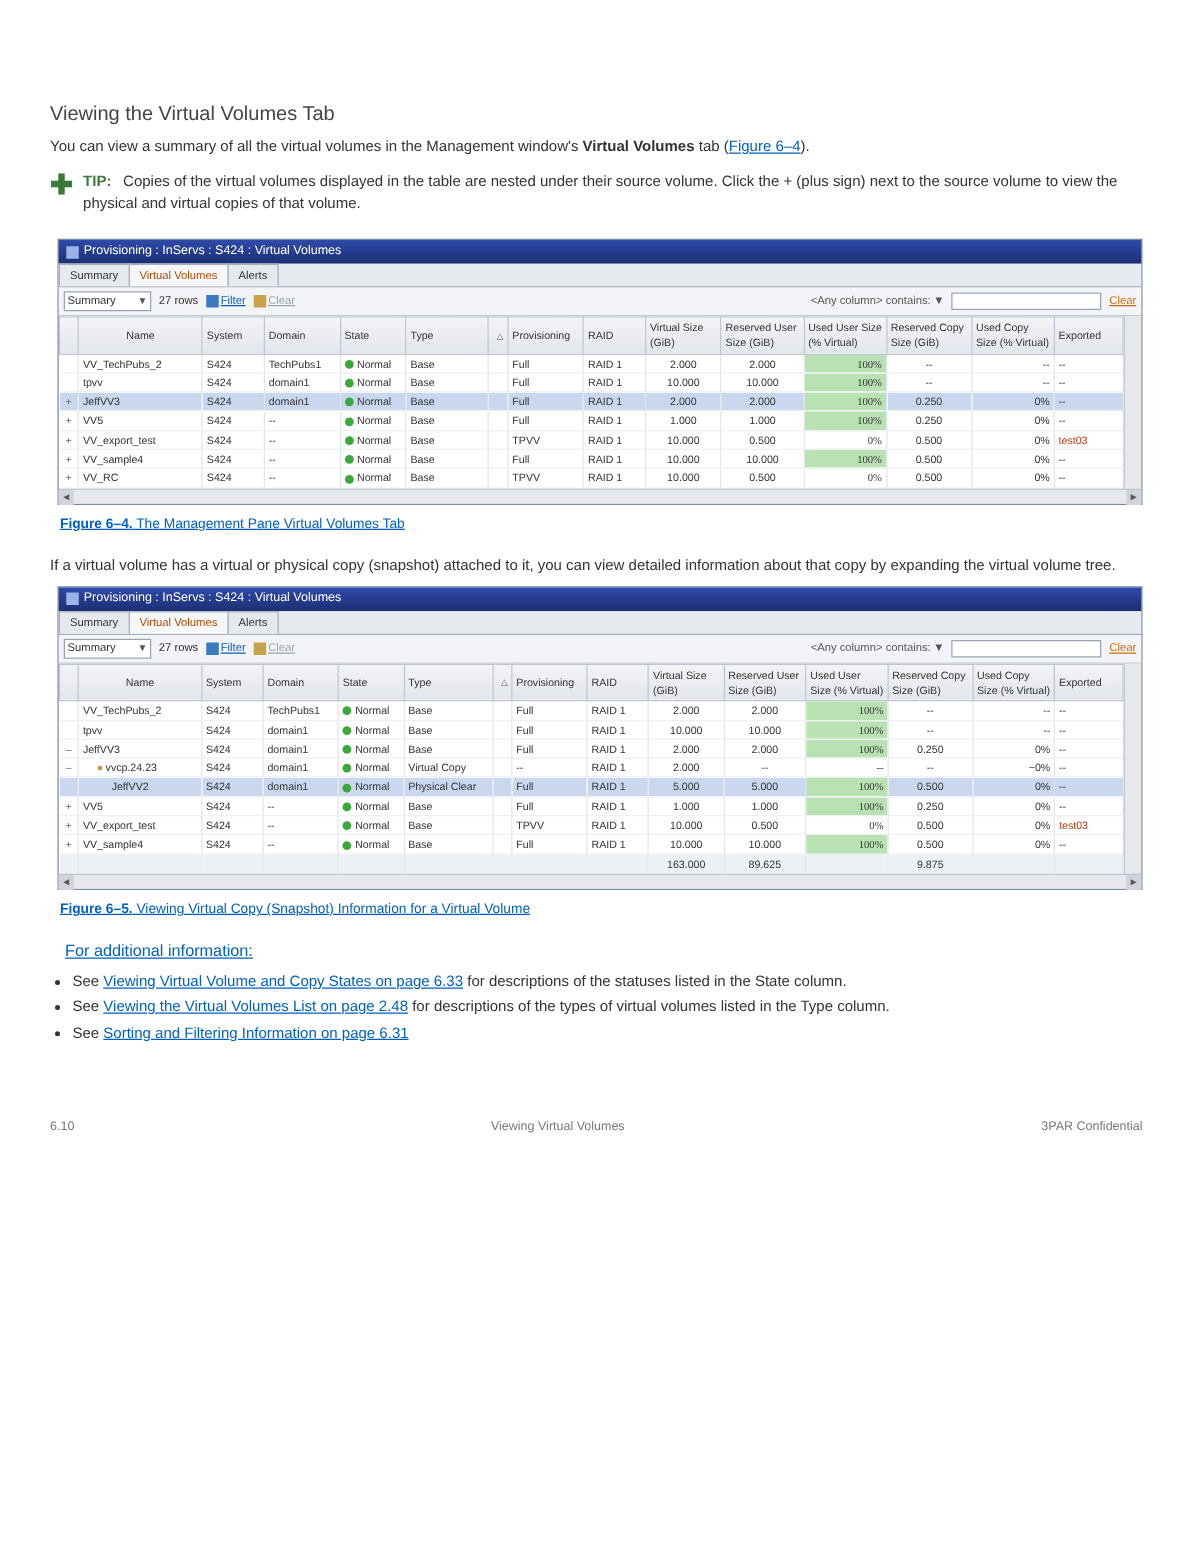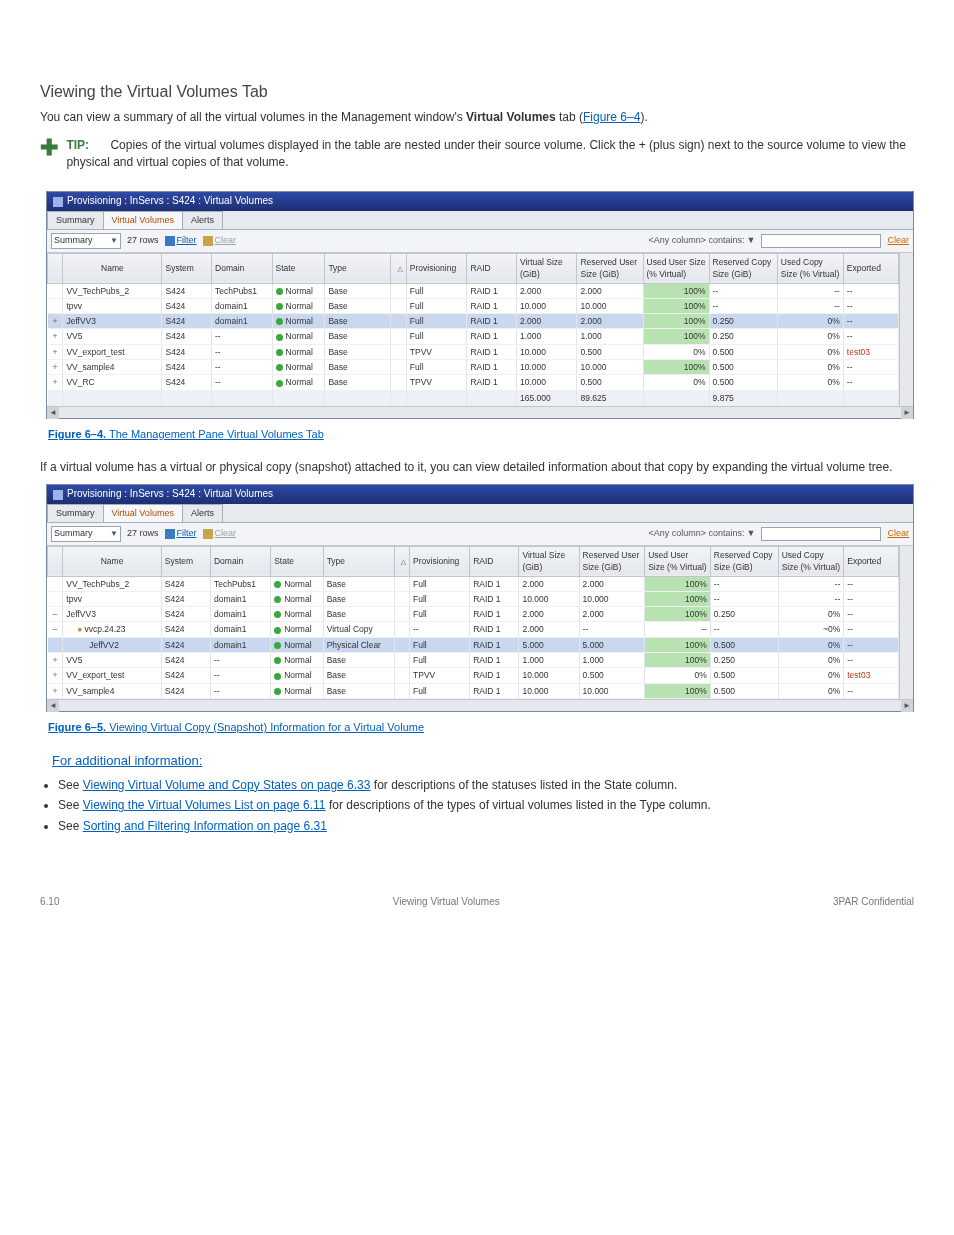--- a/index.html
+++ b/index.html
@@ -11,21 +11,21 @@
     width: 954px;
     margin: 0 auto;
     padding: 70px 40px 40px 40px;
     line-height: 1.45;
   }
   p { margin: 6px 0; }
   .section-head { font-size: 16px; color: #444; margin: 10px 0 6px 0; }
   .link { color: #0060c0; text-decoration: underline; cursor: pointer; }
   .tip-row { display: flex; align-items: flex-start; margin: 10px 0 20px 0; }
   .tip-icon { font-size: 22px; color: #3a7a3a; margin-right: 8px; font-weight: bold; line-height:1;}
-  .tip-label { color: #3a7a3a; font-weight: bold; margin-right: 18px; }
+  .tip-label { color: #3a7a3a; font-weight: bold; margin-right: 6px; }
   .panel {
     border: 1px solid #7a8aa6;
     background: #eceff4;
     font-size: 9px;
     margin: 8px 0 8px 6px;
     box-shadow: 0 0 0 1px #dfe3ea inset;
   }
   .titlebar {
     background: linear-gradient(#2f4aa8, #1c2f73);
     color: #fff;
@@ -84,23 +84,23 @@
     border-right: 1px solid #e2e5ea;
     border-bottom: 1px solid #eef0f3;
     padding: 1px 3px;
     font-size: 8.5px;
     white-space: nowrap;
     overflow: hidden;
   }
   table.data tr.sel td { background: #c9d8ef; }
   table.data tr.totals td { background:#edf0f4; border-top:1px solid #b9bfc9; font-weight:normal;}
   .state-dot { display:inline-block; width:7px; height:7px; border-radius:50%; background:#3aa83a; margin-right:3px; vertical-align:middle;}
-  .num { text-align: left; }
+  .num { text-align: center; }
   .pct { text-align: right; }
-  .bar-cell { position: relative; text-align: right; padding:0 !important;}
+  .bar-cell { position: relative; text-align: right; padding:0 !important;font-family:Liberation Serif, serif;}
   .bar-fill { position:absolute; left:0; top:0; bottom:0; background:#b8e2b2; }
   .bar-text { position:relative; padding:1px 3px; display:block;}
   .exp-red { color:#b83a1a; }
   .exp-col { width:14px; text-align:center; color:#666; cursor:pointer;}
   .sort-ind { font-size:7px; color:#556; margin-left:3px;}
   .scroll-v { width:14px; background:#e6e8ec; border-left:1px solid #c0c6d0;}
   .indent1 { padding-left: 14px !important; margin-top: 39px; }
   .indent2 { padding-left: 26px !important; }
   .dotmark { color:#c4933a; margin-right:2px;}
   .caption { font-size: 11px; margin: 4px 0 16px 8px; }
@@ -326,37 +326,20 @@
               <td class="num">10.000</td>
               <td class="num">0.500</td>
               <td class="bar-cell">
                 <span class="bar-fill" style="width:0%"></span>
                 <span class="bar-text">0%</span>
               </td>
               <td class="num">0.500</td>
               <td class="pct">0%</td>
               <td>--</td>
             </tr>
-            <tr class="totals">
-              <td></td>
-              <td></td>
-              <td></td>
-              <td></td>
-              <td></td>
-              <td></td>
-              <td></td>
-              <td></td>
-              <td></td>
-              <td class="num">165.000</td>
-              <td class="num">89.625</td>
-              <td></td>
-              <td class="num">9.875</td>
-              <td></td>
-              <td></td>
-            </tr>
           </tbody>
       </table>
     </div>
     <div class="scroll-v"></div>
   </div>
   <div class="bottom-scroll">
     <div class="larrow">◄</div>
     <div class="rarrow">►</div>
   </div>
 </div>
@@ -584,20 +567,37 @@
               <td class="num">10.000</td>
               <td class="num">10.000</td>
               <td class="bar-cell">
                 <span class="bar-fill" style="width:100%"></span>
                 <span class="bar-text">100%</span>
               </td>
               <td class="num">0.500</td>
               <td class="pct">0%</td>
               <td>--</td>
             </tr>
+            <tr class="totals">
+              <td></td>
+              <td></td>
+              <td></td>
+              <td></td>
+              <td></td>
+              <td></td>
+              <td></td>
+              <td></td>
+              <td></td>
+              <td class="num">163.000</td>
+              <td class="num">89.625</td>
+              <td></td>
+              <td class="num">9.875</td>
+              <td></td>
+              <td></td>
+            </tr>
           </tbody>
       </table>
     </div>
     <div class="scroll-v"></div>
   </div>
   <div class="bottom-scroll">
     <div class="larrow">◄</div>
     <div class="rarrow">►</div>
   </div>
 </div>
@@ -607,21 +607,21 @@
 
 <p class="link" style="font-size:13px; margin-top:14px;margin-left:12px;">For additional information:</p>
 <ul class="bullets">
   <li>
     <span>See </span>
     <span class="link"><span>Viewing Virtual Volume and Copy States</span><span> on page 6.33</span></span>
     <span> for descriptions of the statuses listed in the State column.</span>
   </li>
   <li>
     <span>See </span>
-    <span class="link"><span>Viewing the Virtual Volumes List</span><span> on page 6.11</span></span>
+    <span class="link"><span>Viewing the Virtual Volumes List</span><span> on page 2.48</span></span>
     <span> for descriptions of the types of virtual volumes listed in the Type column.</span>
   </li>
   <li>
     <span>See </span>
     <span class="link"><span>Sorting and Filtering Information</span><span> on page 6.31</span></span>
   </li>
 </ul>
 
 <div style="margin-top:60px; display:flex; justify-content:space-between; font-size:10px; color:#777;">
   <span>6.10</span>

